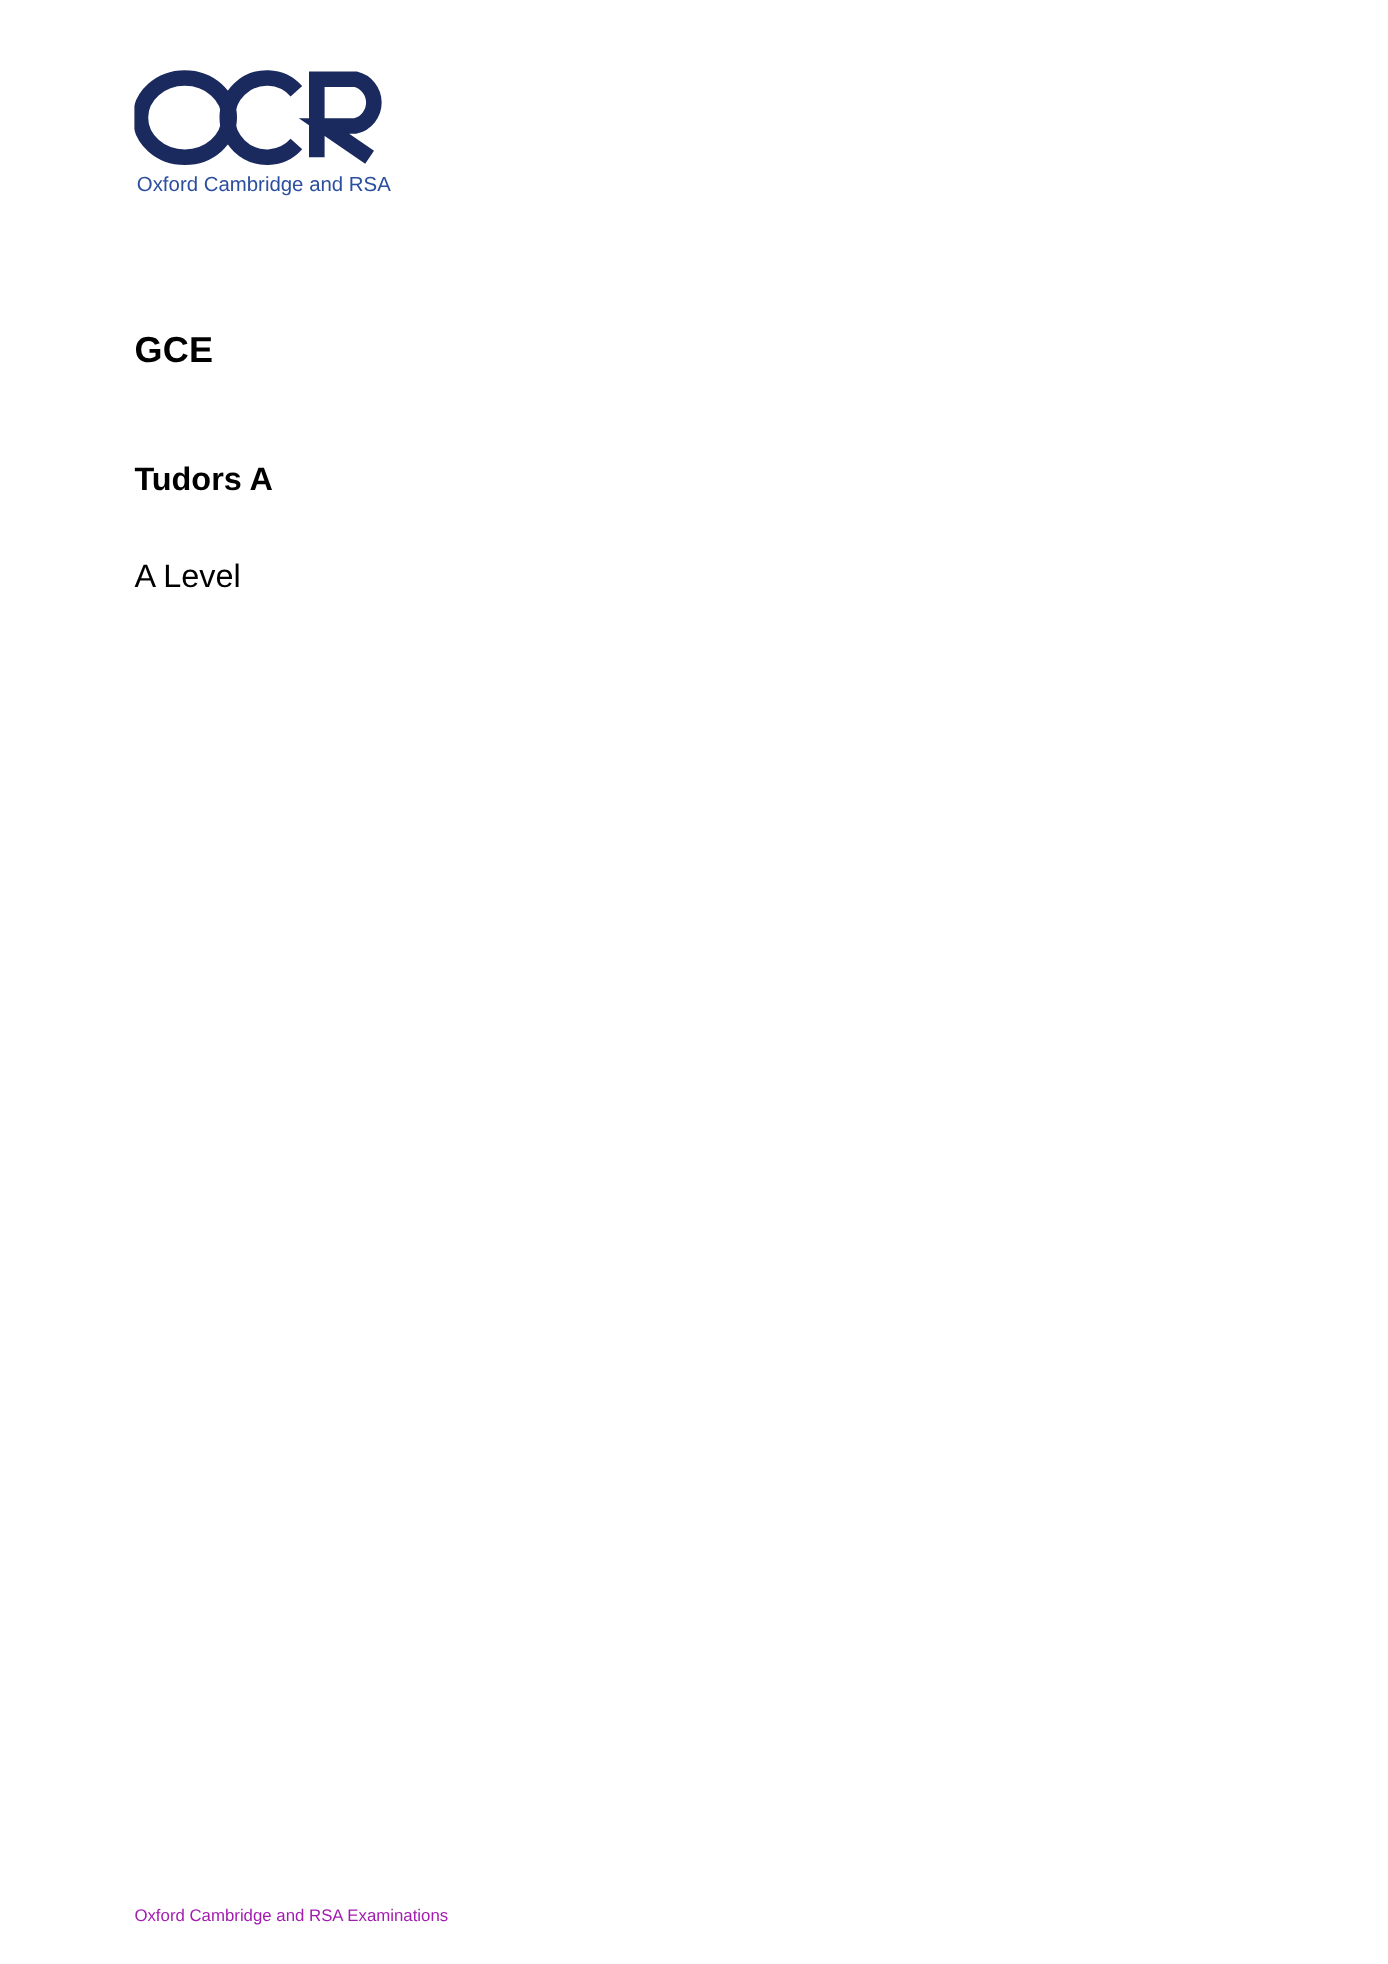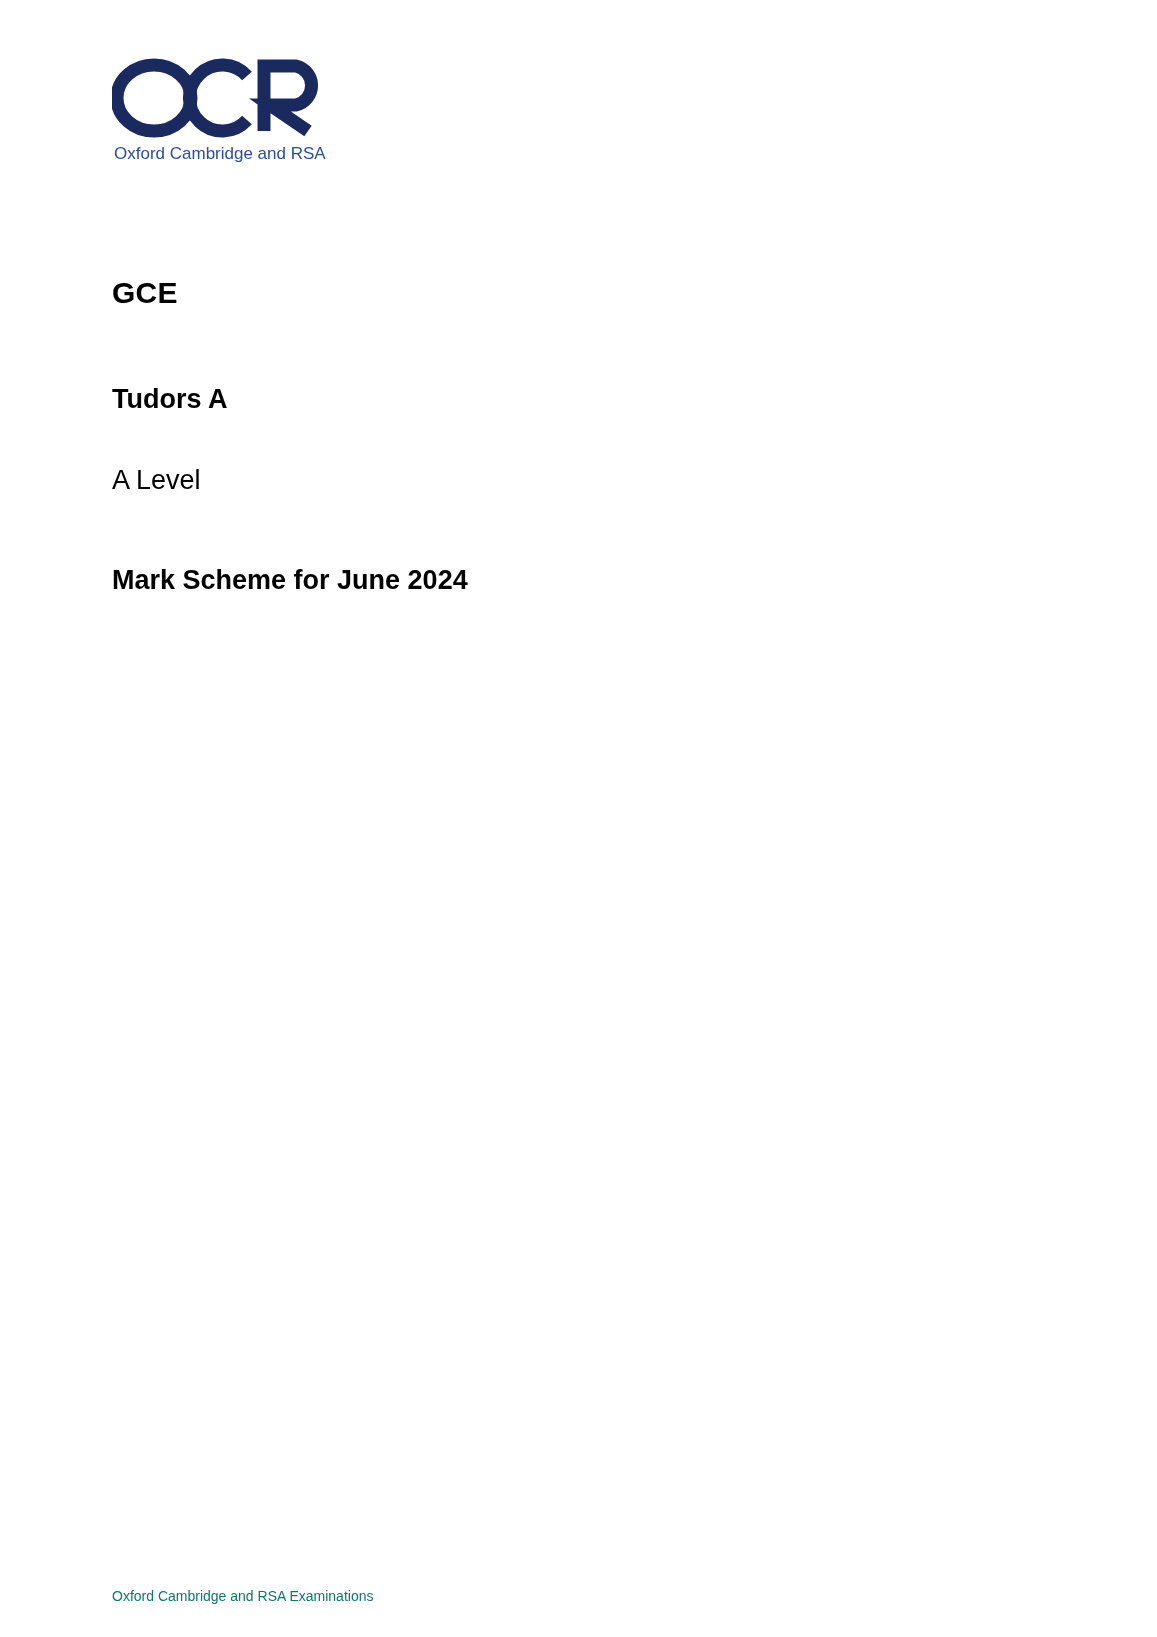--- a/index.html
+++ b/index.html
@@ -70,21 +70,21 @@
     margin: 0;
     line-height: 1.2;
   }
 
   
   .footer {
     position: absolute;
     left: 112px;
     bottom: 46px;
     font-size: 14px;
-    color: #0f766e;
+    color: #a21caf;
   }
 </style>
 </head>
 <body>
 
 <div class="page">
 
   <div class="logo-block">
     <svg class="logo-svg" viewBox="0 0 230 110" width="230" height="110">
 
@@ -94,18 +94,17 @@
 
       <path d="M152 74 L152 9 L184 9 A20 20 0 0 1 184 48 L158 48 L196 74" fill="none" stroke="#1b2a5e" stroke-width="13" stroke-linejoin="miter"></path>
       <text x="2" y="102" font-family="Liberation Sans, sans-serif" font-size="17" fill="#2b4f9e">Oxford Cambridge and RSA</text>
     </svg>
   </div>
 
   <div class="title-block">
     <p class="doc-qualification">GCE</p>
     <p class="doc-subject">Tudors A</p>
     <p class="doc-level">A Level</p>
-    <p class="doc-markscheme">Mark Scheme for June 2024</p>
   </div>
 
   <div class="footer">Oxford Cambridge and RSA Examinations</div>
 
 </div>
 
 </body></html>

